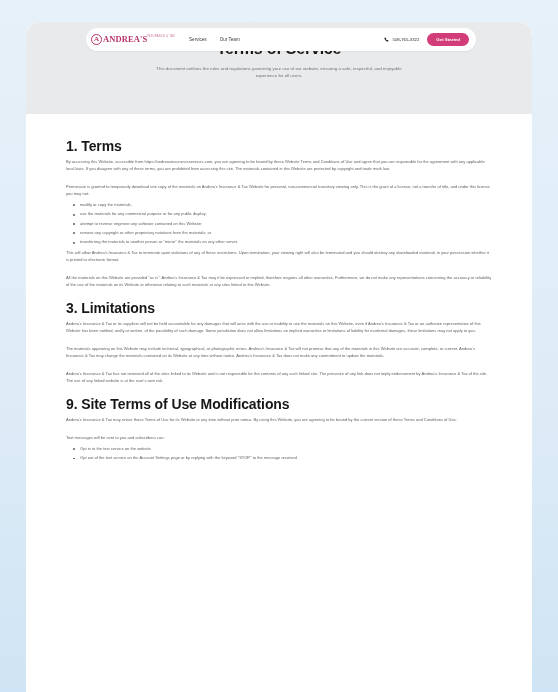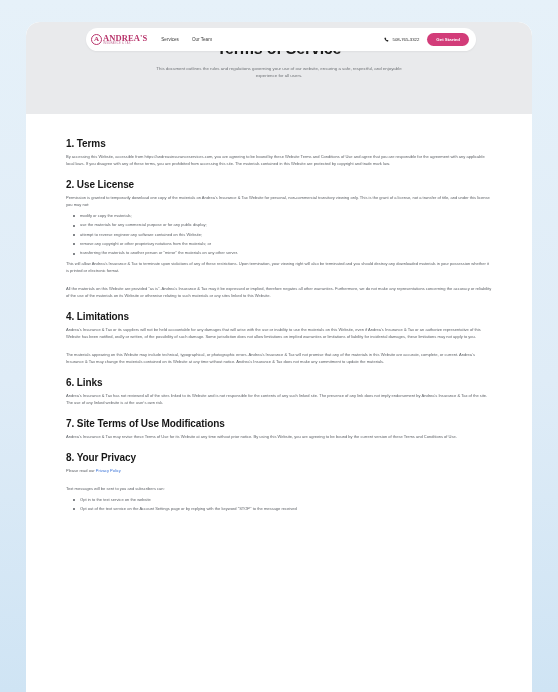--- a/index.html
+++ b/index.html
@@ -54,21 +54,21 @@
     border-radius: 50%;
     border: 1px solid #b8346b;
     display: flex; align-items: center; justify-content: center;
     font-size: 7px; line-height: 1;
     color: #b8346b;
     font-family: "Liberation Serif", serif;
     font-weight: 700;
     flex: none;
   }
   .logo-text {
-    display: flex; flex-direction: column; line-height: 1;
+    display: flex; line-height: 1;
   }
   .logo-name {
     font-family: "Liberation Serif", serif;
     font-weight: 700;
     font-size: 8.5px;
     color: #b8346b;
     letter-spacing: 0.1px;
   }
   .logo-sub {
     font-size: 2.6px;
@@ -122,21 +122,21 @@
     margin-left: auto; margin-right: auto;
   }
 
   
   .doc {
     padding: 24px 40px 0 40px;
     background: #ffffff;
   }
   .sec { margin-bottom: 11px; }
   .sec-h {
-    font-size: 10px;
+    font-size: 14px;
     font-weight: 700;
     color: #171717;
     letter-spacing: -0.1px;
     margin-bottom: 5px;
   }
   .sec-p {
     font-size: 4.05px;
     line-height: 1.72;
     color: #5d6166;
     text-align: left;
@@ -210,59 +210,53 @@
   </div>
 
   <div class="doc">
 
     <div class="sec">
       <h2 class="sec-h">1. Terms</h2>
       <p class="sec-p">By accessing this Website, accessible from https://andreasinsuranceservices.com, you are agreeing to be bound by these Website Terms and Conditions of Use and agree that you are responsible for the agreement with any applicable local laws. If you disagree with any of these terms, you are prohibited from accessing this site. The materials contained in this Website are protected by copyright and trade mark law.</p>
     </div>
 
     <div class="sec">
-      <h2 class="sec-h">2. Use License</h2>
       <p class="sec-p">Permission is granted to temporarily download one copy of the materials on Andrea's Insurance &amp; Tax Website for personal, non-commercial transitory viewing only. This is the grant of a license, not a transfer of title, and under this license you may not:</p>
       <ul class="sec-list">
         <li>modify or copy the materials;</li>
         <li>use the materials for any commercial purpose or for any public display;</li>
         <li>attempt to reverse engineer any software contained on this Website;</li>
         <li>remove any copyright or other proprietary notations from the materials; or</li>
         <li>transferring the materials to another person or "mirror" the materials on any other server.</li>
       </ul>
       <p class="sec-p">This will allow Andrea's Insurance &amp; Tax to terminate upon violations of any of these restrictions. Upon termination, your viewing right will also be terminated and you should destroy any downloaded materials in your possession whether it is printed or electronic format.</p>
     </div>
 
     <div class="sec">
       <p class="sec-p">All the materials on this Website are provided "as is". Andrea's Insurance &amp; Tax may it be expressed or implied, therefore negates all other warranties. Furthermore, we do not make any representations concerning the accuracy or reliability of the use of the materials on its Website or otherwise relating to such materials or any sites linked to this Website.</p>
     </div>
 
     <div class="sec">
-      <h2 class="sec-h">4. Limitations</h2>
+      <h2 class="sec-h">3. Limitations</h2>
       <p class="sec-p">Andrea's Insurance &amp; Tax or its suppliers will not be held accountable for any damages that will arise with the use or inability to use the materials on this Website, even if Andrea's Insurance &amp; Tax or an authorize representative of this Website has been notified, orally or written, of the possibility of such damage. Some jurisdiction does not allow limitations on implied warranties or limitations of liability for incidental damages, these limitations may not apply to you.</p>
     </div>
 
     <div class="sec">
       <p class="sec-p">The materials appearing on this Website may include technical, typographical, or photographic errors. Andrea's Insurance &amp; Tax will not promise that any of the materials in this Website are accurate, complete, or current. Andrea's Insurance &amp; Tax may change the materials contained on its Website at any time without notice. Andrea's Insurance &amp; Tax does not make any commitment to update the materials.</p>
     </div>
 
     <div class="sec">
-      <h2 class="sec-h">6. Links</h2>
       <p class="sec-p">Andrea's Insurance &amp; Tax has not reviewed all of the sites linked to its Website and is not responsible for the contents of any such linked site. The presence of any link does not imply endorsement by Andrea's Insurance &amp; Tax of the site. The use of any linked website is at the user's own risk.</p>
     </div>
 
     <div class="sec">
-      <h2 class="sec-h">7. Site Terms of Use Modifications</h2>
+      <h2 class="sec-h">9. Site Terms of Use Modifications</h2>
       <p class="sec-p">Andrea's Insurance &amp; Tax may revise these Terms of Use for its Website at any time without prior notice. By using this Website, you are agreeing to be bound by the current version of these Terms and Conditions of Use.</p>
     </div>
 
-    <div class="sec">
-      <h2 class="sec-h">8. Your Privacy</h2>
-      <p class="sec-p"><span>Please read our </span><a class="inline-link" href="#">Privacy Policy</a></p>
-    </div>
 
 
     <div class="sec">
       <p class="sec-p">Text messages will be sent to you and subscribers can:</p>
       <ul class="sec-list">
         <li>Opt in to the text service on the website</li>
         <li>Opt out of the text service on the Account Settings page or by replying with the keyword "STOP" to the message received</li>
       </ul>
     </div>
 

